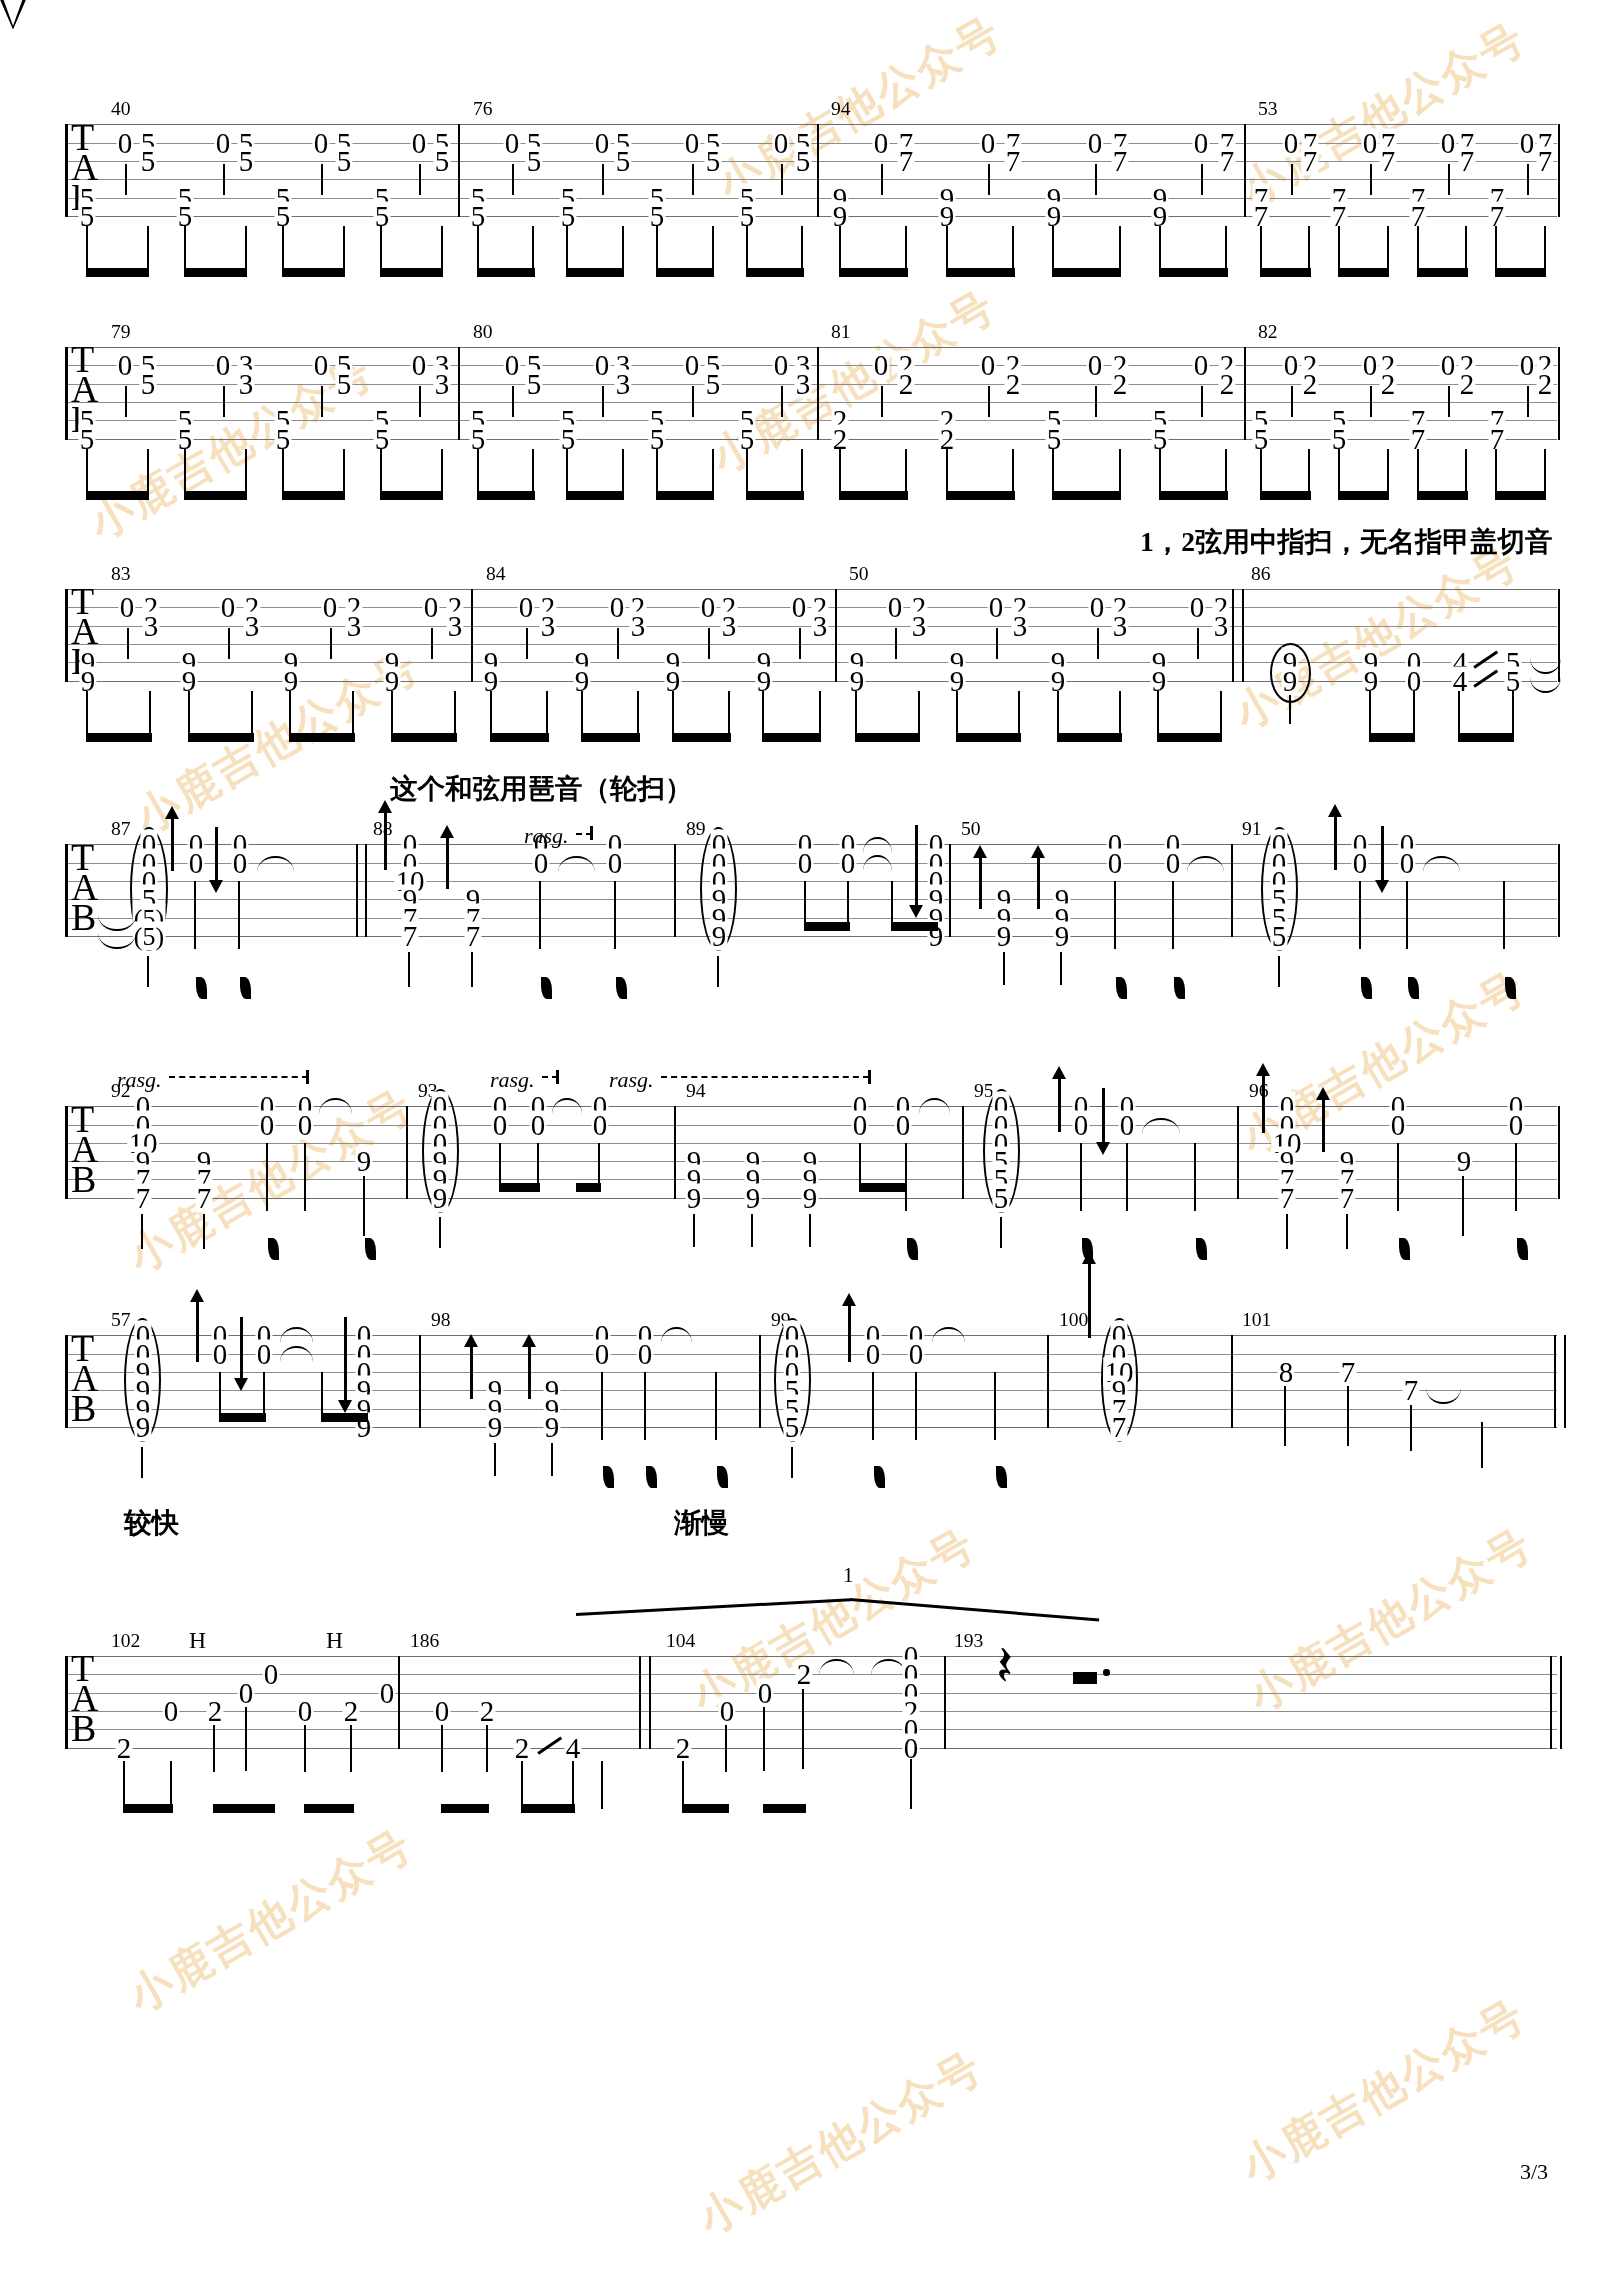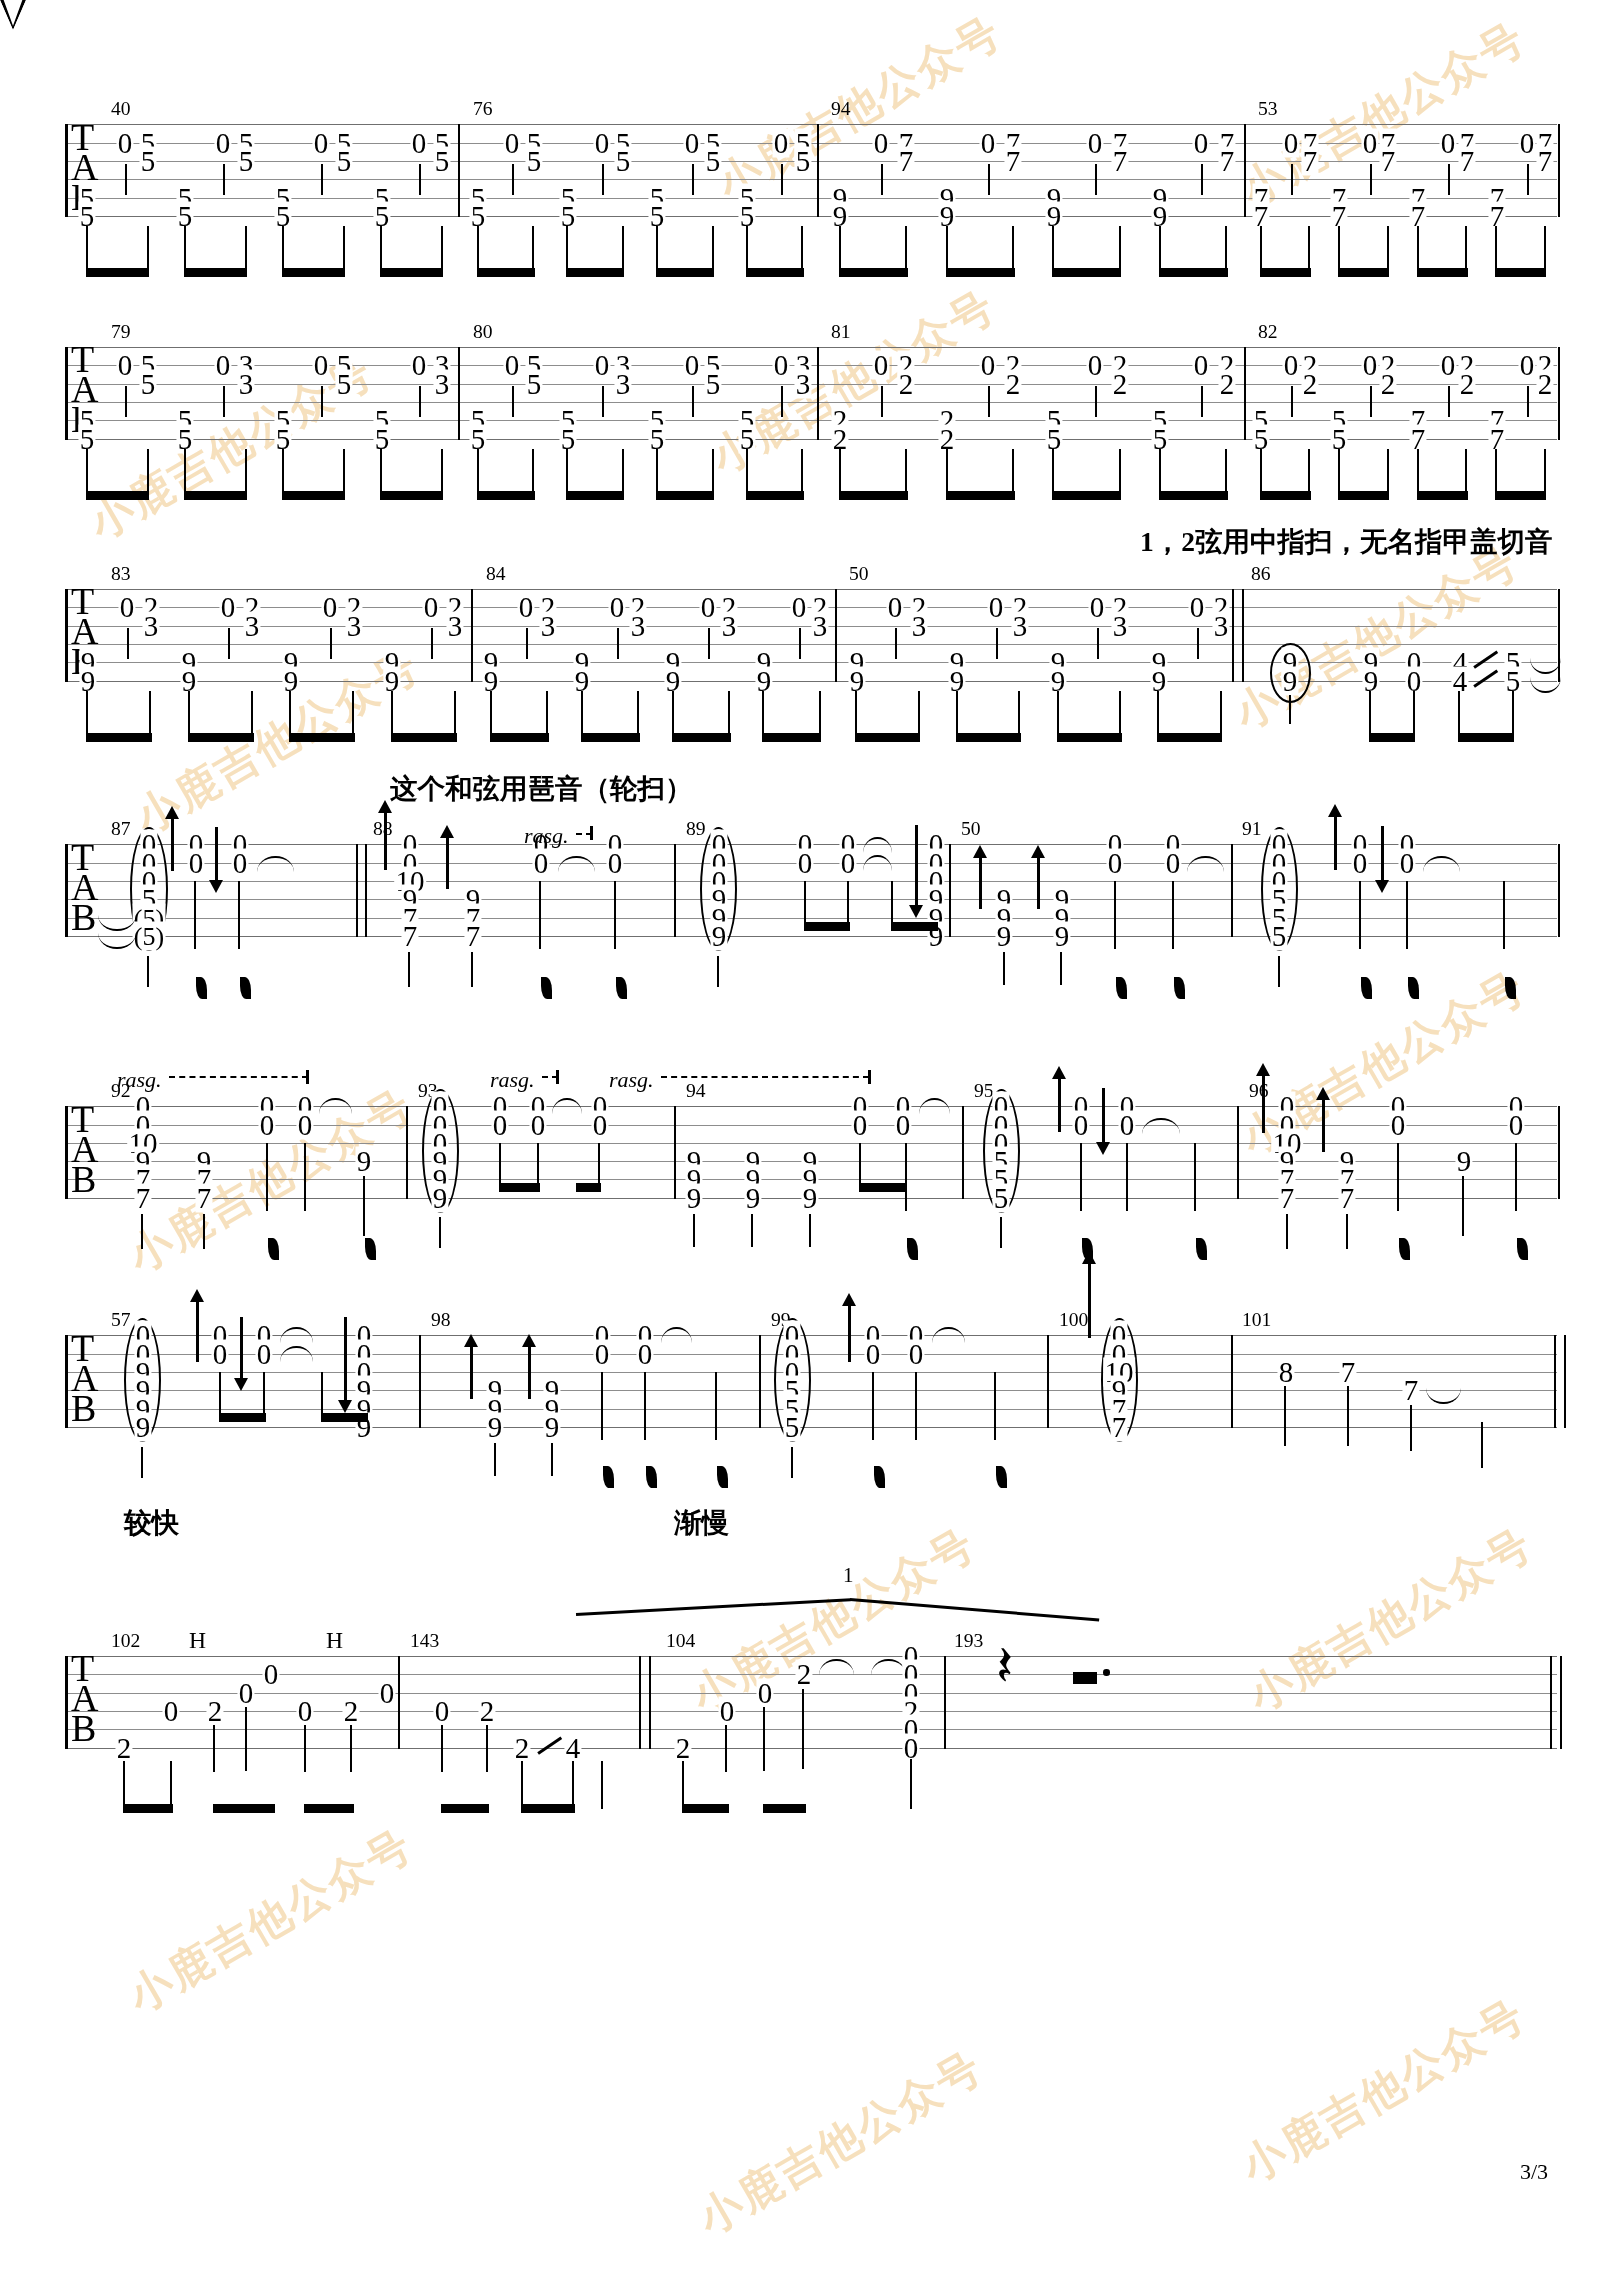--- a/index.html
+++ b/index.html
@@ -958,21 +958,21 @@
       <span>A</span>
       <span>B</span>
     </div>
     <div class="barline" style="left:398px;top:1656px;height:93px;"></div>
     <div class="barline" style="left:639px;top:1656px;height:93px;"></div>
     <div class="barline" style="left:649px;top:1656px;height:93px;"></div>
     <div class="barline" style="left:944px;top:1656px;height:93px;"></div>
     <div class="barline" style="left:1550px;top:1656px;height:93px;"></div>
     <div class="barline" style="left:1560px;top:1656px;height:93px;"></div>
     <div class="mnum" style="left:111px;top:1630px;">102</div>
-    <div class="mnum" style="left:410px;top:1630px;">143</div>
+    <div class="mnum" style="left:410px;top:1630px;">186</div>
     <div class="mnum" style="left:666px;top:1630px;">104</div>
     <div class="mnum" style="left:954px;top:1630px;">193</div>
     <div class="fret" style="left:124px;top:1748px;">2</div>
     <div class="fret" style="left:171px;top:1711px;">0</div>
     <div class="fret" style="left:215px;top:1711px;">2</div>
     <div class="fret" style="left:246px;top:1693px;">0</div>
     <div class="fret" style="left:271px;top:1674px;">0</div>
     <div class="stem" style="left:123px;top:1761px;height:48px;"></div>
     <div class="stem" style="left:170px;top:1761px;height:48px;"></div>
     <div class="beam" style="left:123px;top:1804px;width:50px;"></div>

